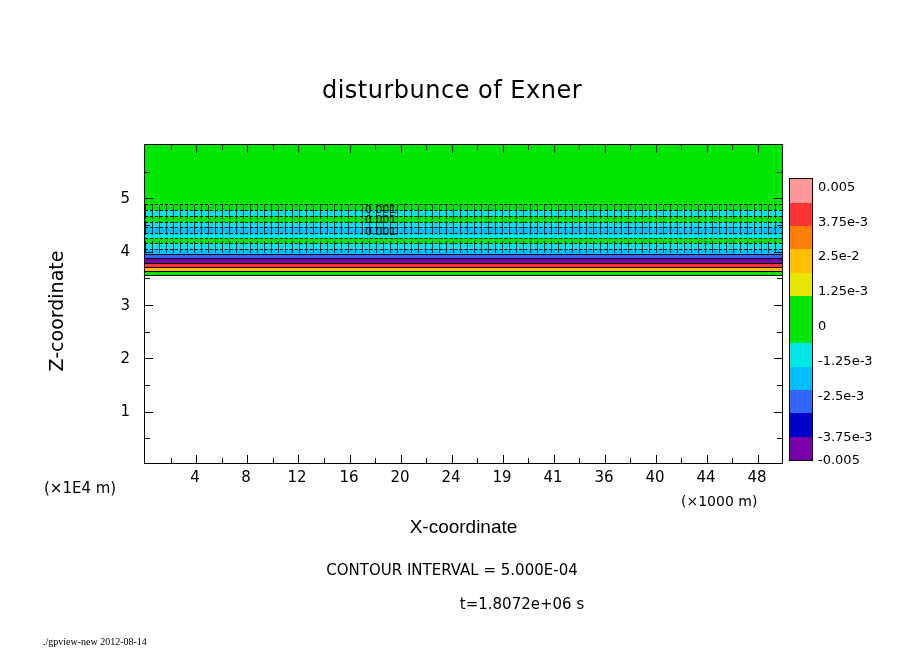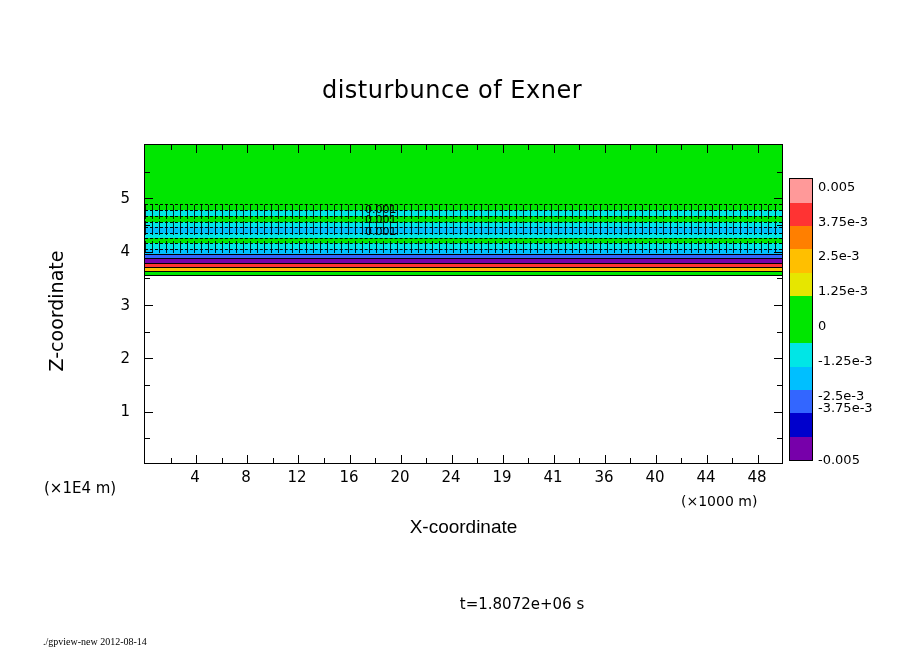--- a/index.html
+++ b/index.html
@@ -346,24 +346,25 @@
     <div class="cseg" style="top:141px; height:23px; background:#00e600;"></div>
     <div class="cseg" style="top:164px; height:24px; background:#00e6e6;"></div>
     <div class="cseg" style="top:188px; height:23px; background:#00bfff;"></div>
     <div class="cseg" style="top:211px; height:23px; background:#3366ff;"></div>
     <div class="cseg" style="top:234px; height:24px; background:#0000cc;"></div>
     <div class="cseg" style="top:258px; height:23px; background:#7700aa;"></div>
   </div>
 
   <div class="cbar-label" style="top:179px;">0.005</div>
   <div class="cbar-label" style="top:214px;">3.75e-3</div>
-  <div class="cbar-label" style="top:248px;">2.5e-3</div>
+  <div class="cbar-label" style="top:248px;">2.5e-2</div>
   <div class="cbar-label" style="top:283px;">1.25e-3</div>
   <div class="cbar-label" style="top:318px;">0</div>
   <div class="cbar-label" style="top:353px;">-1.25e-3</div>
   <div class="cbar-label" style="top:388px;">-2.5e-3</div>
-  <div class="cbar-label" style="top:400px;">-3.75e-3</div>
+  <div class="cbar-label" style="top:429px;">-3.75e-3</div>
   <div class="cbar-label" style="top:452px;">-0.005</div>
 
+  <div class="abs" id="contour-interval">CONTOUR INTERVAL = 5.000E-04</div>
   <div class="abs" id="time-text">t=1.8072e+06 s</div>
   <div class="abs" id="footer-left">./gpview-new   2012-08-14</div>
 
 </div>
 
 </body></html>

